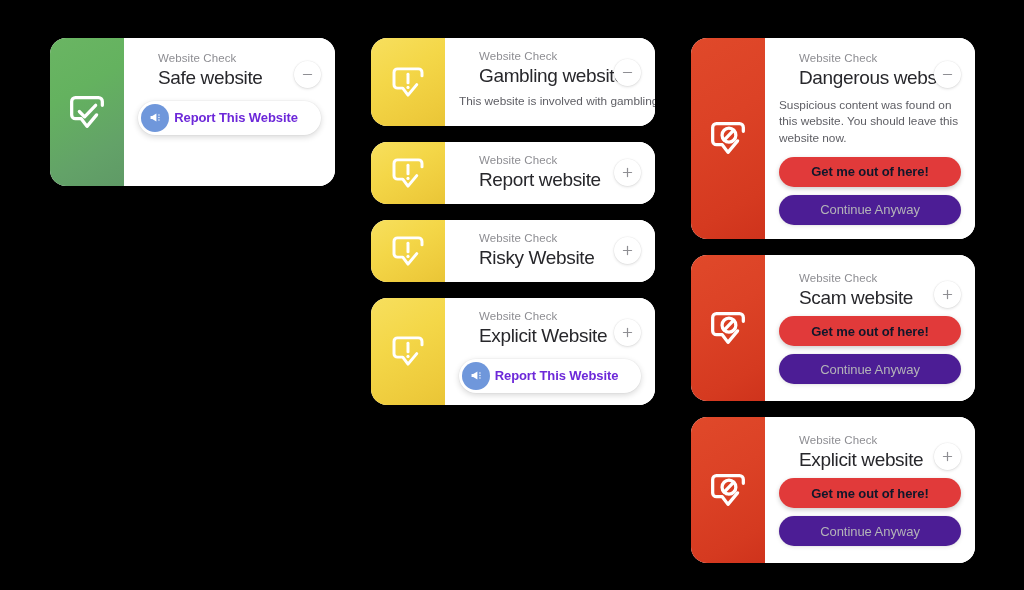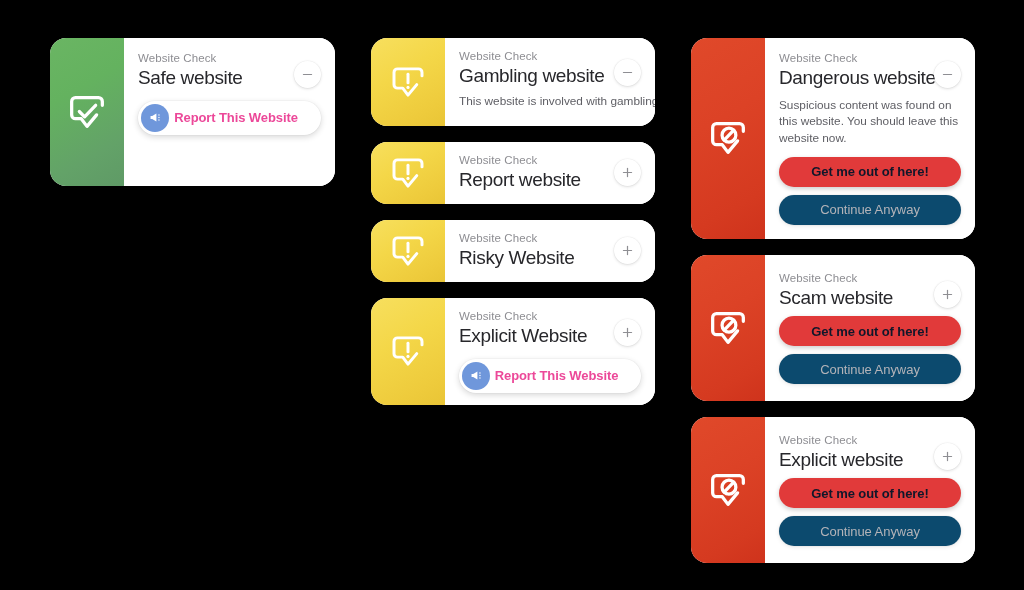--- a/index.html
+++ b/index.html
@@ -56,21 +56,21 @@
     min-width: 0;
   }
   .body.compact { padding: 11px 14px 12px 14px; }
 
   .headrow {
     display: flex;
     align-items: flex-start;
     justify-content: space-between;
     gap: 6px;
   }
-  .headtext { min-width: 0; }
+  .headtext { min-width: 0; margin-left: 20px; }
 
   .eyebrow {
     font-size: 11.5px;
     color: #8d8d92;
     letter-spacing: 0.1px;
     line-height: 1.3;
     margin-bottom: 1px;
     white-space: nowrap;
   }
   .title {
@@ -127,21 +127,21 @@
     display: flex;
     align-items: center;
     justify-content: center;
   }
   .report-btn .spk svg { width: 15px; height: 15px; display: block; }
   .report-btn .lbl {
     flex: 1 1 auto;
     text-align: center;
     font-size: 13px;
     font-weight: 700;
-    color: #ec4899;
+    color: #6d28d9;
     letter-spacing: -0.1px;
     padding-right: 14px;
   }
 
   
   .btn-danger {
     margin-top: 10px;
     height: 30px;
     border-radius: 15px;
     background: #e13a3a;
@@ -152,21 +152,21 @@
     display: flex;
     align-items: center;
     justify-content: center;
     cursor: pointer;
     box-shadow: 0 2px 5px rgba(0,0,0,0.20);
   }
   .btn-ghost {
     margin-top: 8px;
     height: 30px;
     border-radius: 15px;
-    background: #0c4a6e;
+    background: #4c1d95;
     color: #b3b3b8;
     font-size: 13px;
     font-weight: 400;
     letter-spacing: -0.05px;
     display: flex;
     align-items: center;
     justify-content: center;
     cursor: pointer;
     box-shadow: 0 1px 4px rgba(0,0,0,0.10), 0 0 0 0.6px rgba(0,0,0,0.045);
   }

